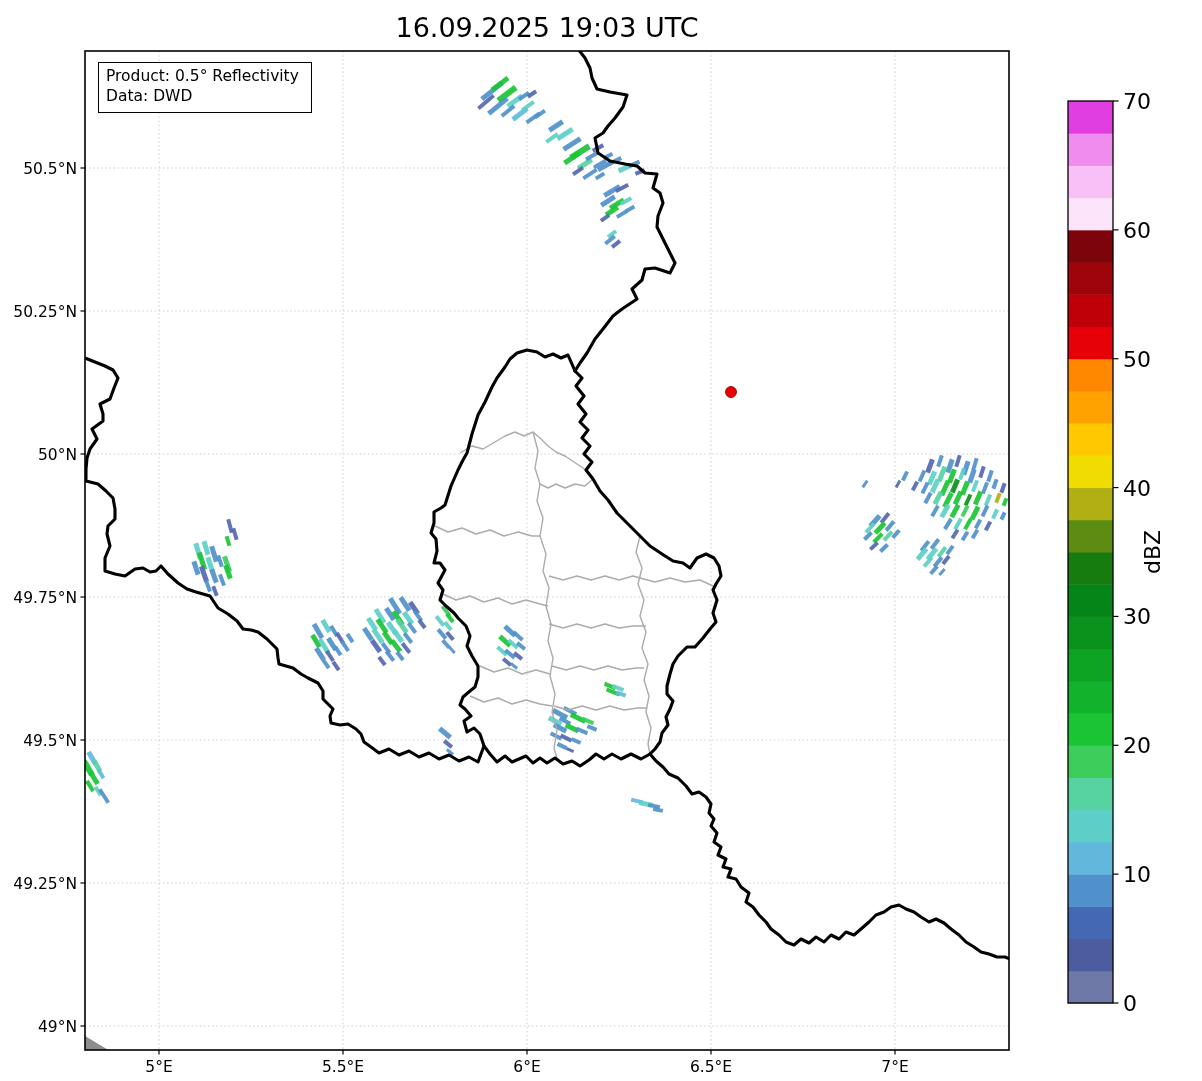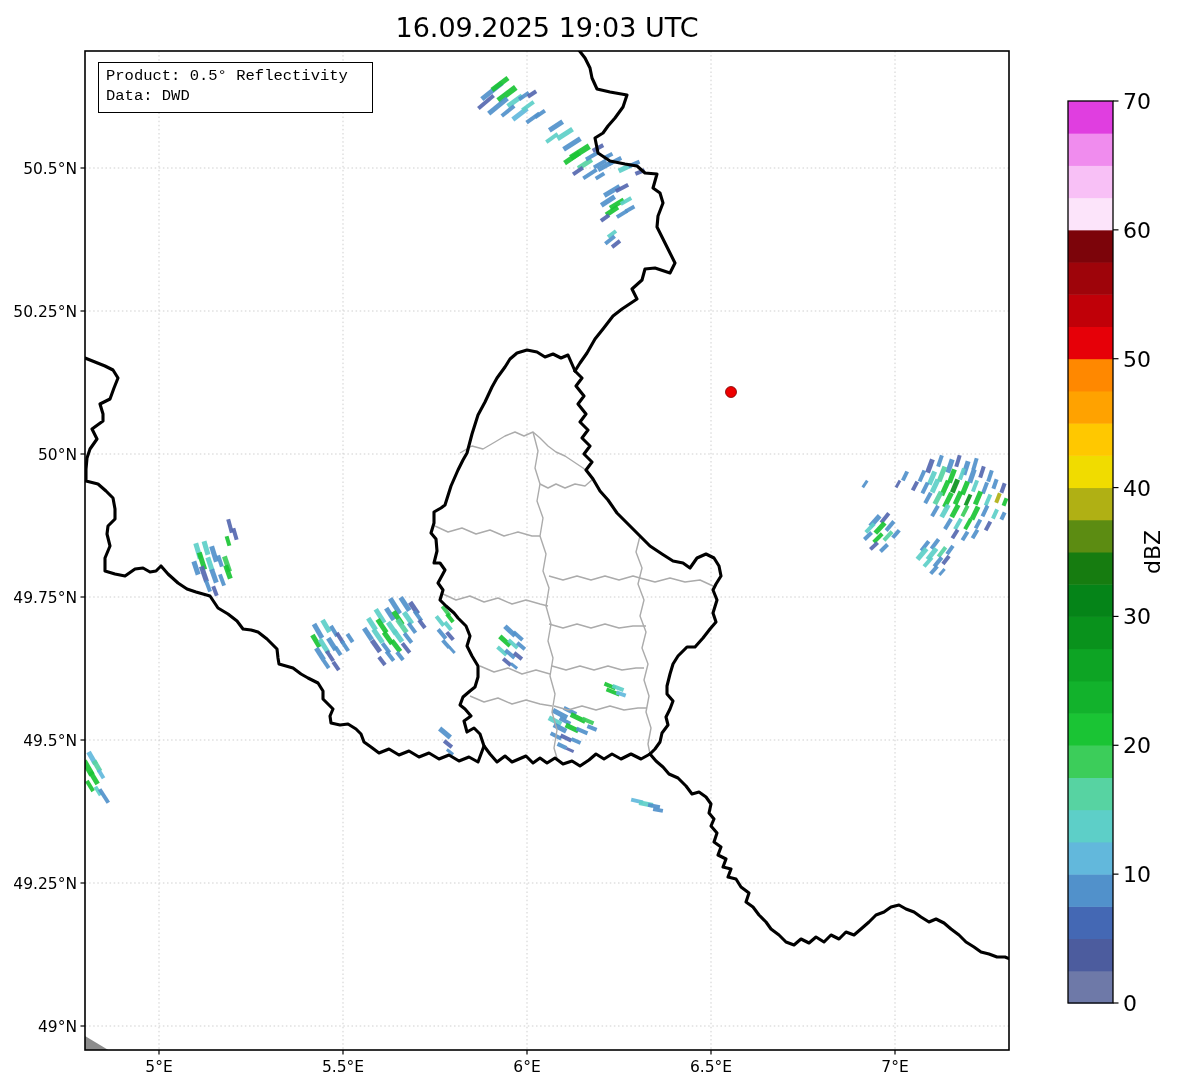--- a/index.html
+++ b/index.html
@@ -1,22 +1,22 @@
 <!DOCTYPE html>
 <html><head>
 <meta charset="utf-8">
 <style>
   html,body{margin:0;padding:0;background:#ffffff;}
   #fig{position:relative;width:1202px;height:1081px;background:#ffffff;
        font-family:"DejaVu Sans","Liberation Sans",sans-serif;overflow:hidden;margin-top:6px;}
   #title{position:absolute;left:85px;top:6px;width:924px;text-align:center;
          font-size:27px;color:#000;}
   #infobox{position:absolute;left:98px;top:56px;background:#ffffff;
-           border:1.4px solid #000;padding:3px 24px 5px 7px;font-size:15.5px;
-           line-height:1.32;color:#000;z-index:5;font-family:Liberation Mono, monospace;}
+           border:1.4px solid #000;padding:3px 12px 5px 7px;font-size:15.5px;
+           line-height:1.32;color:#000;z-index:5;}
   svg{position:absolute;left:0;top:0;}
 </style>
 </head>
 <body>
 <div id="fig">
 
   <div id="title">16.09.2025 19:03 UTC</div>
 
   <div id="infobox">
     <div>Product: 0.5° Reflectivity</div>

